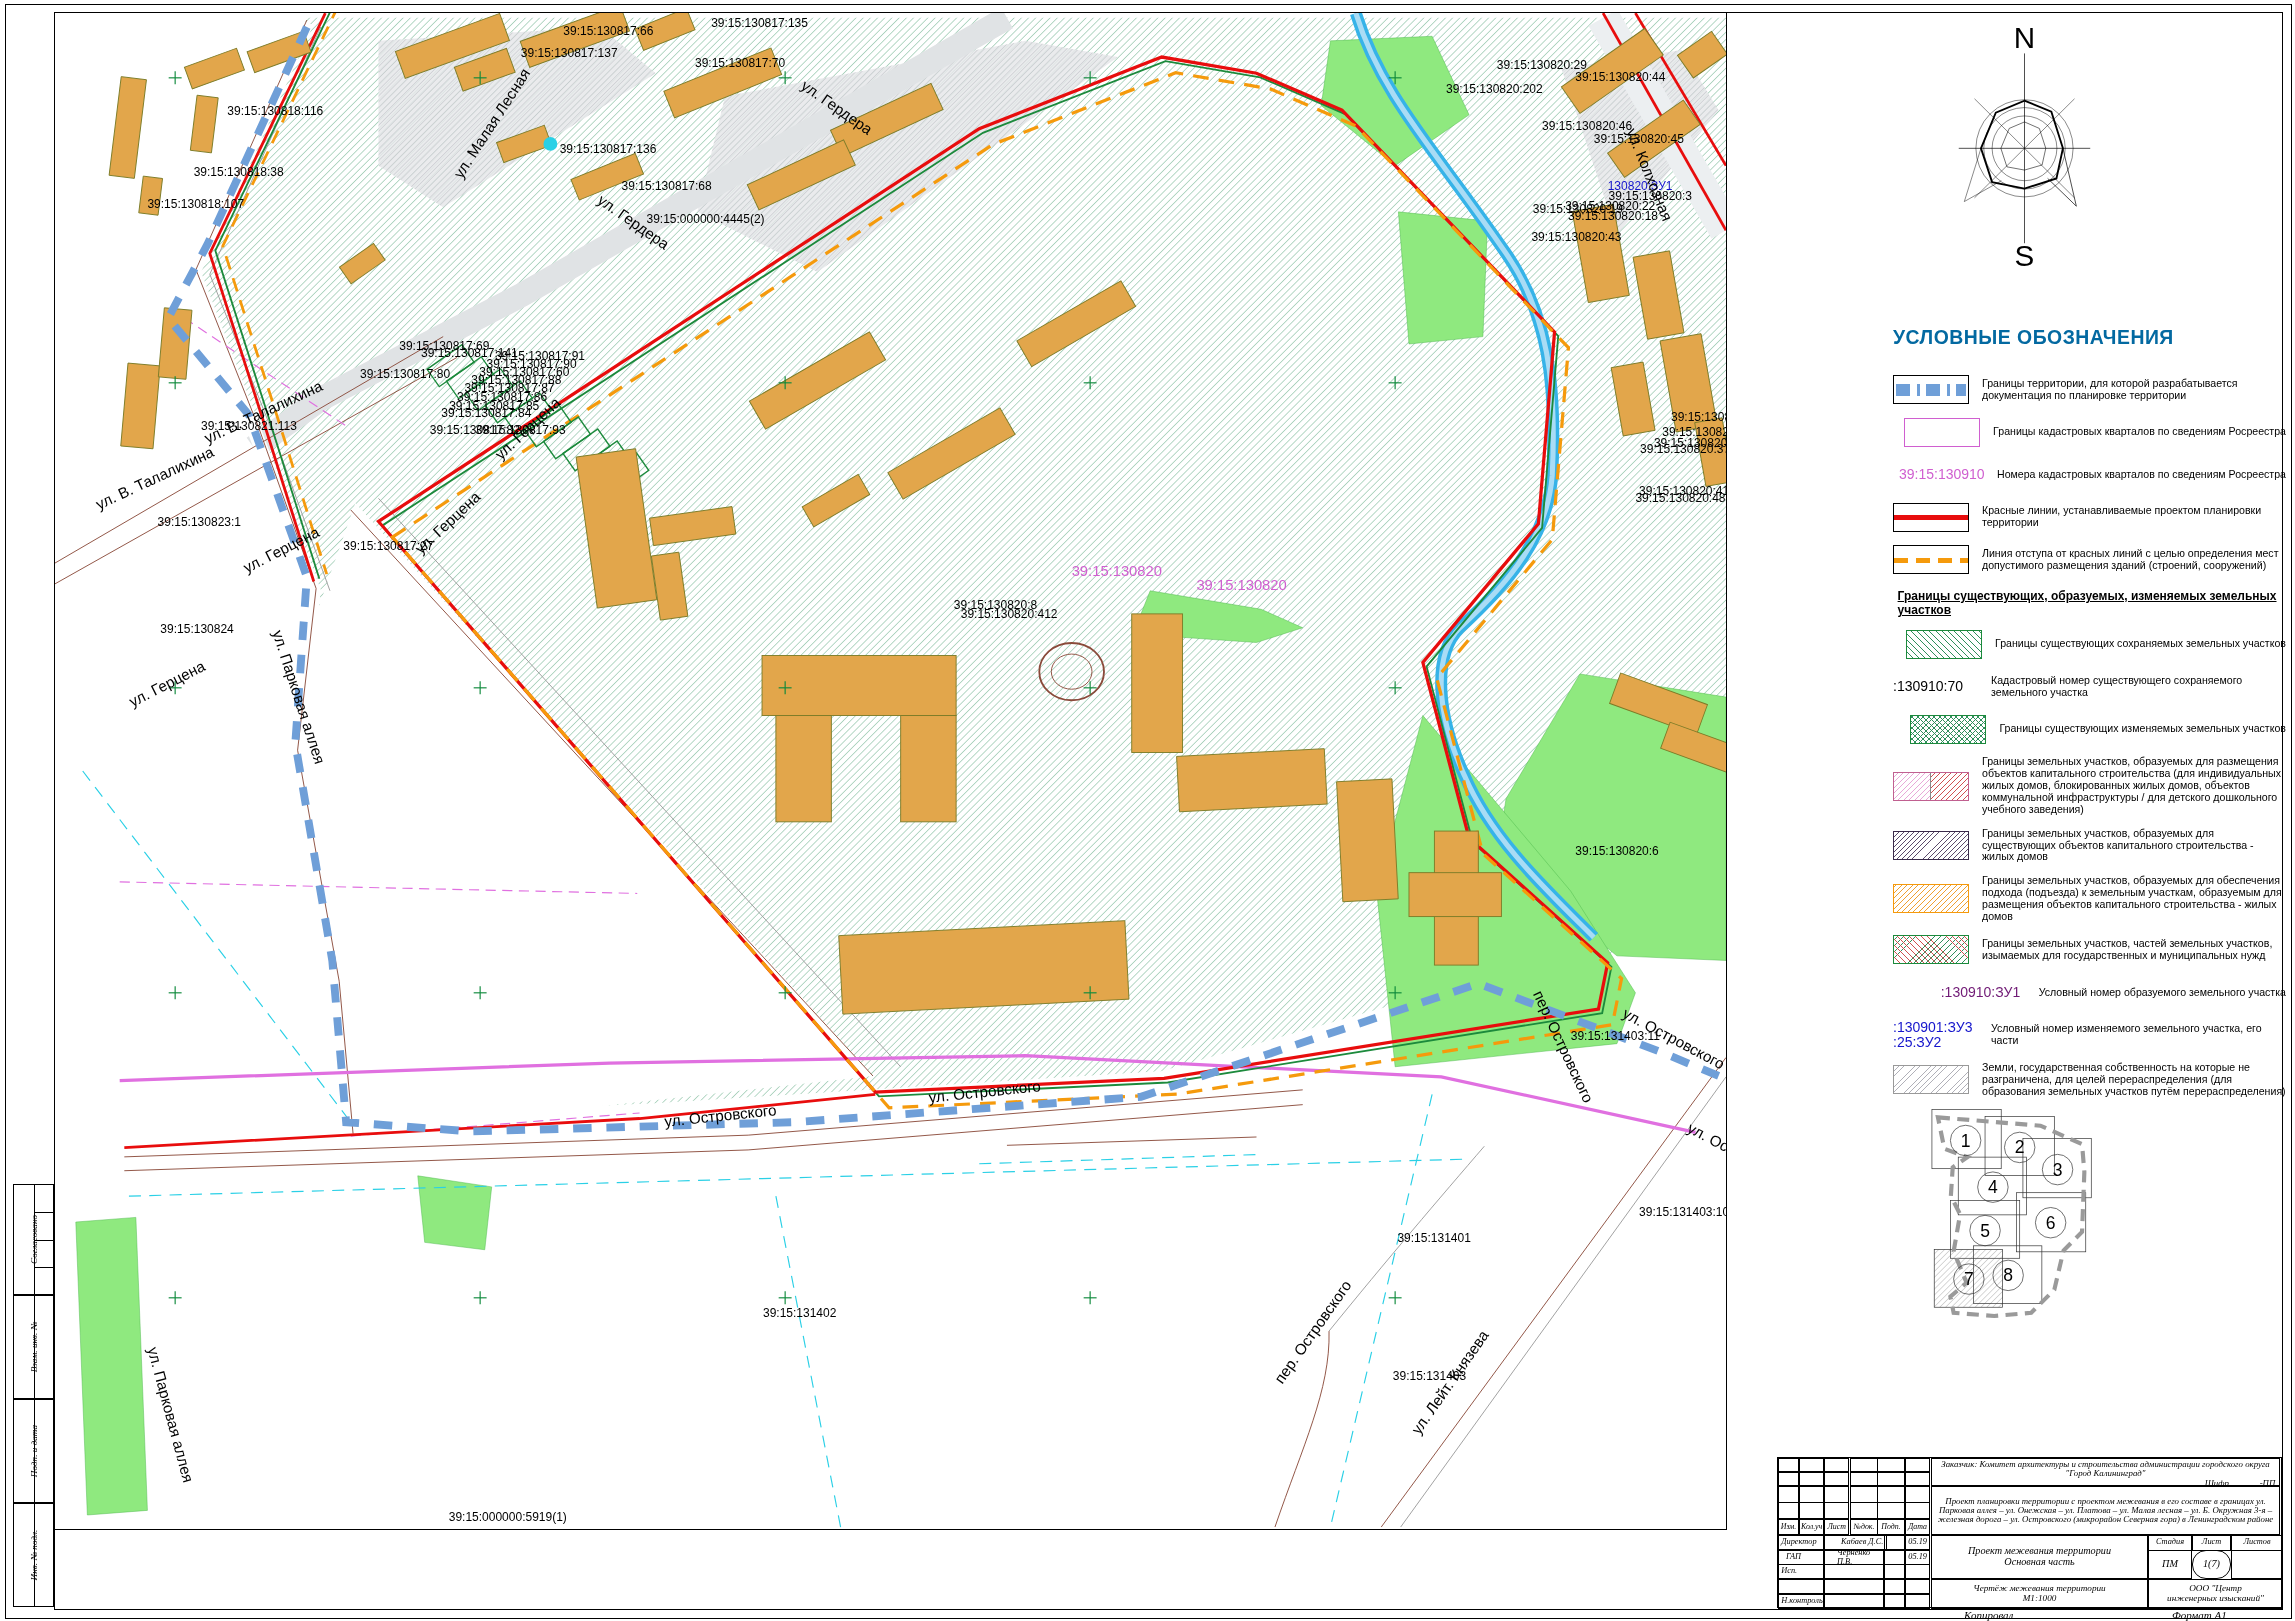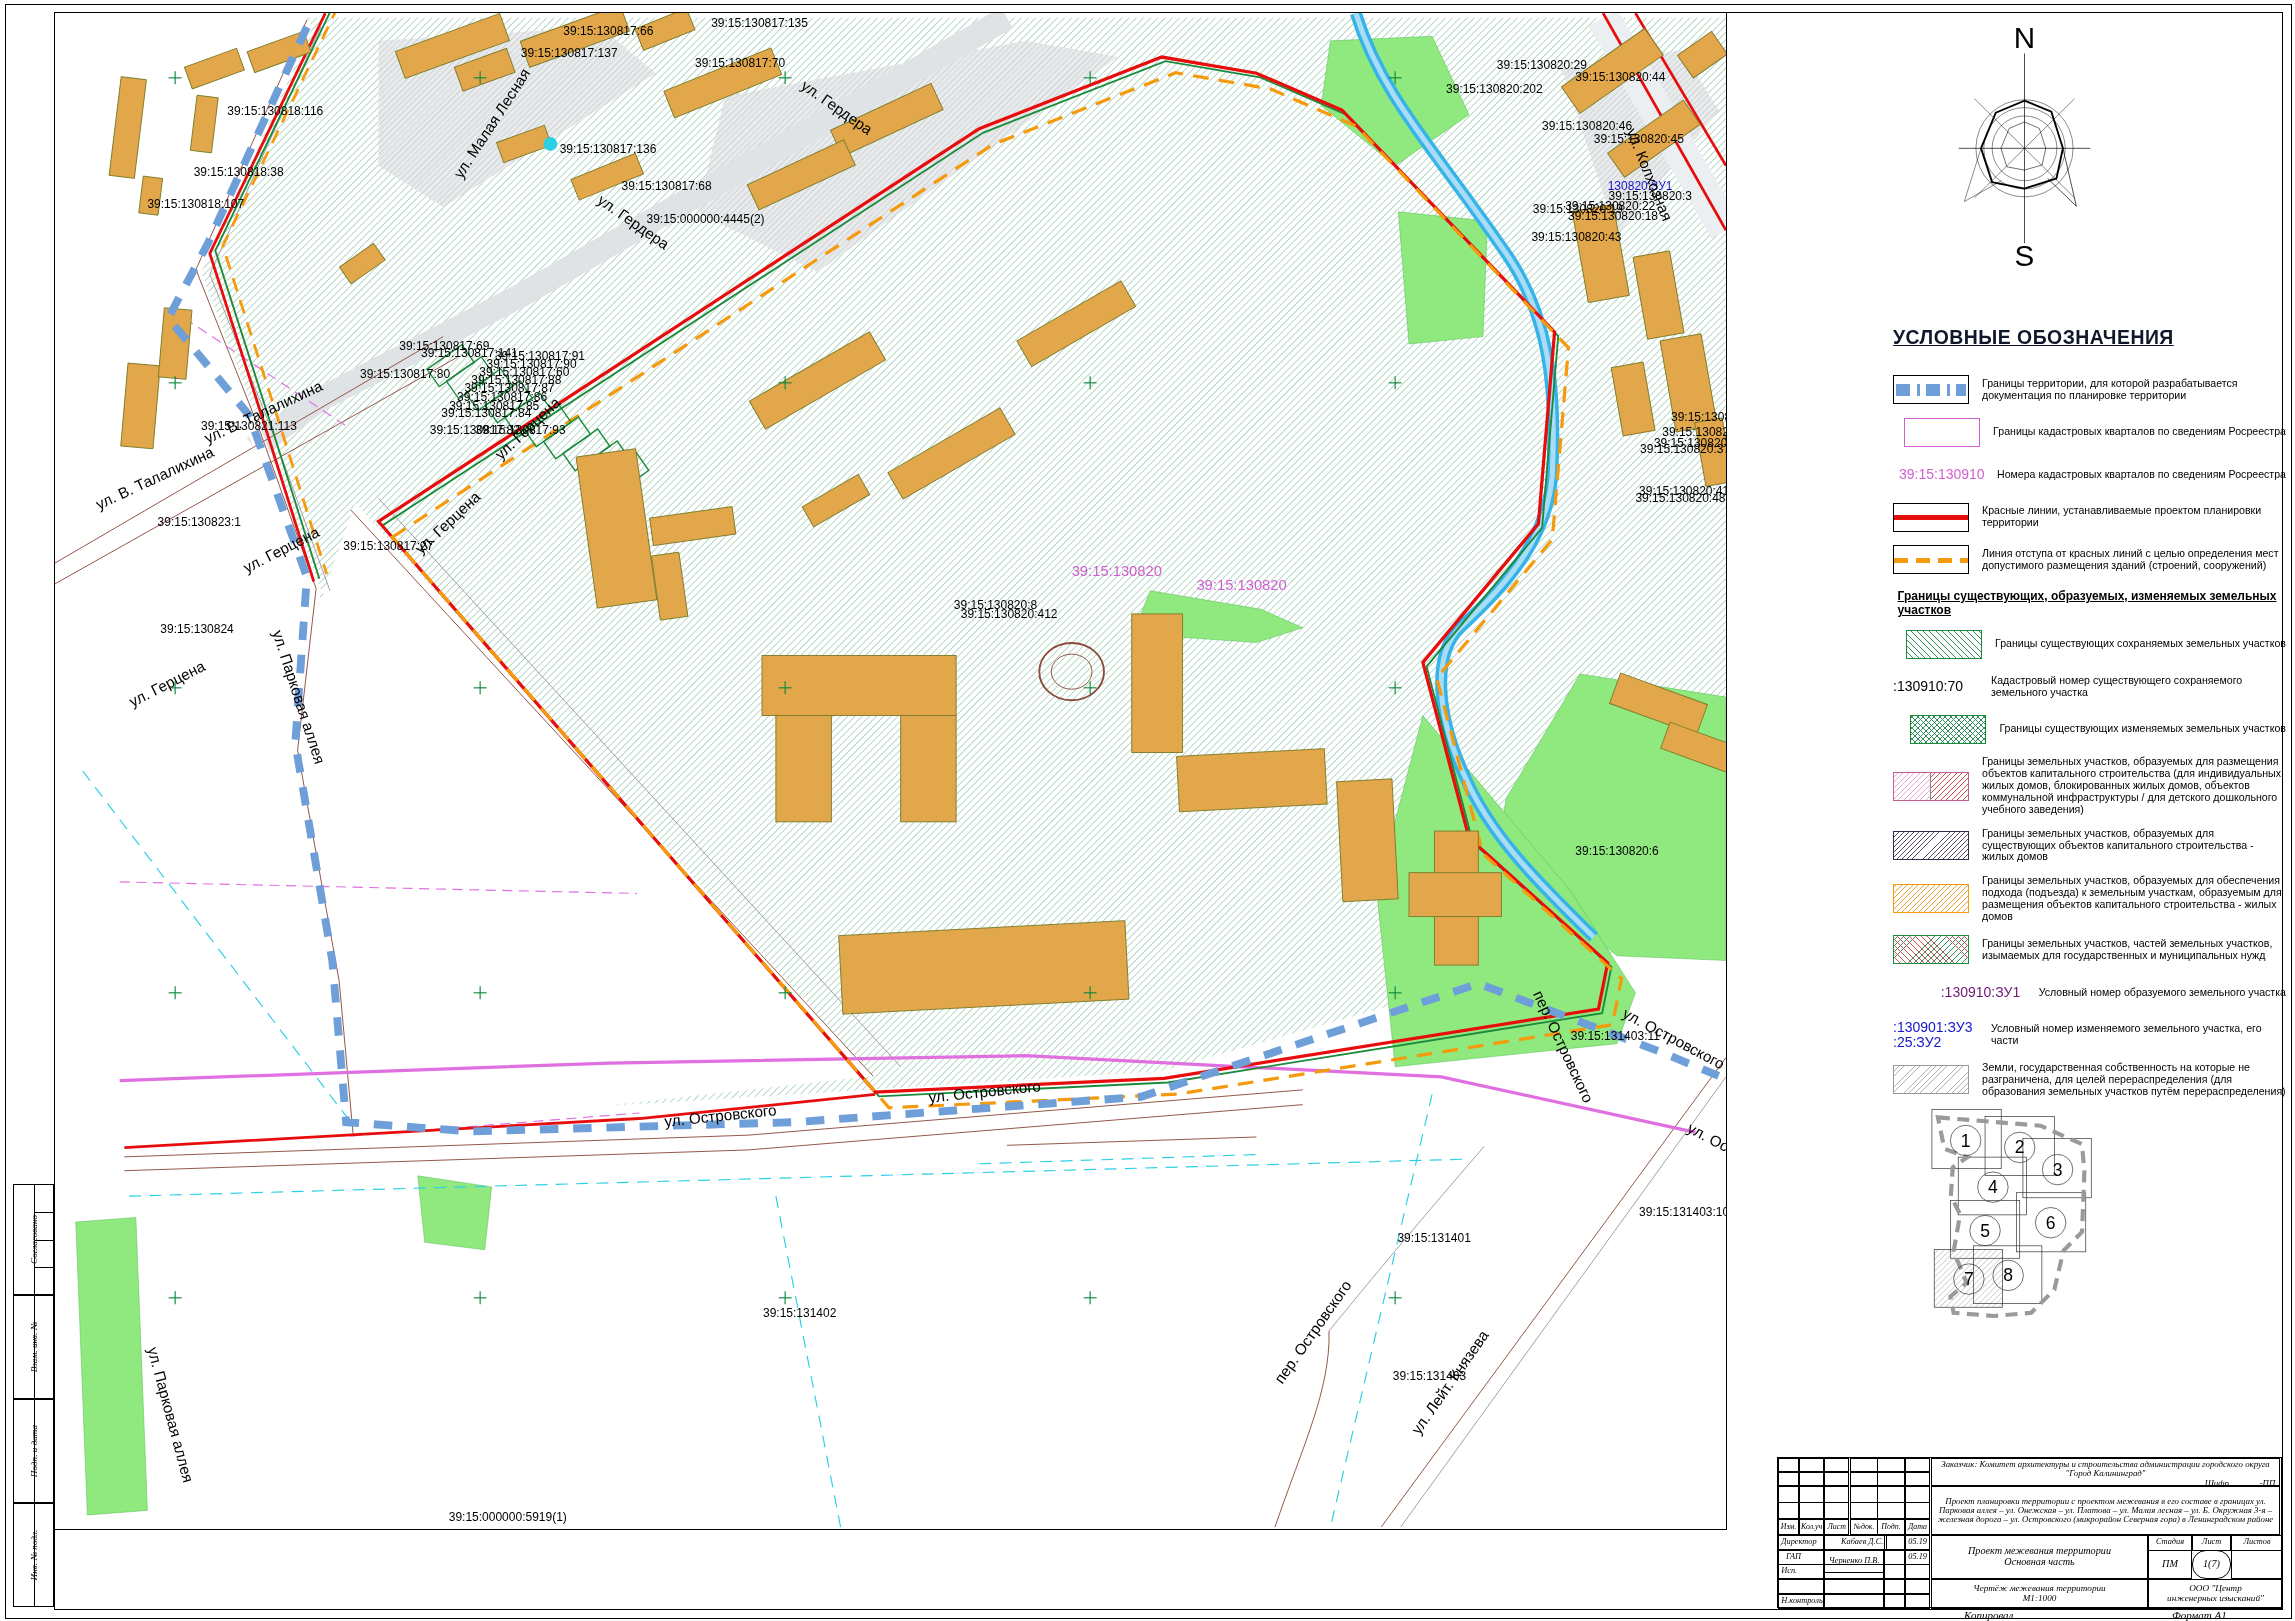--- a/index.html
+++ b/index.html
@@ -2,21 +2,21 @@
 <html style="font-size:7.4px"><head>
 <meta charset="utf-8">
 <style>
   html,body{margin:0;padding:0;background:#888;}
   .sheet{position:relative;width:2295px;height:1621px;background:#ffffff;font-family:"Liberation Sans",sans-serif;overflow:hidden;}
   .outer-border{position:absolute;left:4.6px;top:3.7px;width:2285px;height:1613px;border:0.9px solid #000;}
   .frame{position:absolute;left:54px;top:11.6px;width:2227px;height:1596px;border:1.4px solid #000;}
   .map-box{position:absolute;left:54px;top:11.6px;width:1671px;height:1516px;border:0.9px solid #000;overflow:hidden;background:#fff;}
   
   .legend{position:absolute;left:1893px;top:326px;width:393px;}
-  .legend-title{font-size:19.4px;font-weight:bold;letter-spacing:0.5px;text-decoration:underline;color:#0f172a;margin-bottom:25.4px;}
+  .legend-title{font-size:19.4px;font-weight:bold;letter-spacing:0.5px;color:#0369a1;margin-bottom:25.4px;}
   .lg-row{display:flex;align-items:center;margin-bottom:12px;min-height:30.5px;justify-content:flex-end;}
   .lg-sub{font-size:12px;font-weight:bold;text-decoration:underline;margin:14px 0 12px 4.6px;}
   .sw{width:76px;height:29px;flex:0 0 auto;position:relative;box-sizing:border-box;}
   .sw-blue{border:0.7px solid #000;}
   .sw-blue i{position:absolute;left:1.8px;right:1.8px;top:8.3px;height:12px;background:repeating-linear-gradient(90deg,#6f9fd8 0 14px,transparent 14px 21px,#6f9fd8 21px 24px,transparent 24px 30px);}
   .sw-mag{border:1.2px solid #d05fd0;}
   .sw-red{border:0.7px solid #000;}
   .sw-red i{position:absolute;left:0;right:0;top:11.6px;height:5.1px;background:#e80d0d;}
   .sw-odash{border:0.7px solid #000;}
   .sw-odash i{position:absolute;left:0;right:0;top:12px;height:4.6px;background:repeating-linear-gradient(90deg,#f59a0c 0 14px,transparent 14px 22px);}
@@ -479,21 +479,21 @@
       <div class="cell" style="left: 21px; top: 61px; width: 25.4px; height: 15.7px; font-size: 7.9px;">Кол.уч</div>
       <div class="cell" style="left: 46px; top: 61px; width: 25.4px; height: 15.7px; font-size: 7.9px;">Лист</div>
       <div class="cell" style="left: 72px; top: 61px; width: 28px; height: 15.7px; font-size: 7.9px;">№док.</div>
       <div class="cell" style="left: 99px; top: 61px; width: 28px; height: 15.7px; font-size: 7.9px;">Подп.</div>
       <div class="cell" style="left: 127px; top: 61px; width: 25.4px; height: 15.7px; font-size: 7.9px;">Дата</div>
       <div class="cell" style="left: 0px; top: 77px; width: 46px; height: 15px; font-size: 8.3px; justify-content: flex-start; padding-left: 2.3px; text-align: left;">Директор</div>
       <div class="cell" style="left: 46px; top: 77px; width: 63px; height: 15px; font-size: 8.3px; justify-content: flex-start; padding-left: 16px; text-align: left;">Кабаев Д.С.</div>
       <div class="cell" style="left: 106px; top: 77px; width: 21px; height: 15px; font-size: 8.3px; justify-content: flex-start; padding-left: 2.3px; text-align: left;"></div>
       <div class="cell" style="left: 127px; top: 77px; width: 25.4px; height: 15px; font-size: 8.3px; justify-content: flex-start; padding-left: 2.3px; text-align: left;">05.19</div>
       <div class="cell" style="left: 0px; top: 92px; width: 46px; height: 15px; font-size: 8.3px; justify-content: flex-start; padding-left: 7px; text-align: left;">ГАП</div>
-      <div class="cell" style="left: 46px; top: 92px; width: 60px; height: 23px; font-size: 8.3px; justify-content: flex-start; padding-left: 4px; text-align: left;">Черненко П.В.</div>
+      <div class="cell" style="left: 46px; top: 92px; width: 60px; height: 15px; font-size: 8.3px; justify-content: flex-start; padding-left: 12px; text-align: left;">Черненко П.В.</div>
       <div class="cell" style="left: 106px; top: 92px; width: 21px; height: 15px; font-size: 8.3px; justify-content: flex-start; padding-left: 2.3px; text-align: left;"></div>
       <div class="cell" style="left: 127px; top: 92px; width: 25.4px; height: 15px; font-size: 8.3px; justify-content: flex-start; padding-left: 2.3px; text-align: left;">05.19</div>
       <div class="cell" style="left: 0px; top: 106px; width: 46px; height: 15px; font-size: 8.3px; justify-content: flex-start; padding-left: 2.3px; text-align: left;">Исп.</div>
       <div class="cell" style="left: 46px; top: 106px; width: 60px; height: 15px; font-size: 8.3px; justify-content: flex-start; padding-left: 2.3px; text-align: left;"></div>
       <div class="cell" style="left: 106px; top: 106px; width: 21px; height: 15px; font-size: 8.3px; justify-content: flex-start; padding-left: 2.3px; text-align: left;"></div>
       <div class="cell" style="left: 127px; top: 106px; width: 25.4px; height: 15px; font-size: 8.3px; justify-content: flex-start; padding-left: 2.3px; text-align: left;"></div>
       <div class="cell" style="left: 0px; top: 121px; width: 46px; height: 15px; font-size: 8.3px; justify-content: flex-start; padding-left: 2.3px; text-align: left;"></div>
       <div class="cell" style="left: 46px; top: 121px; width: 60px; height: 15px; font-size: 8.3px; justify-content: flex-start; padding-left: 2.3px; text-align: left;"></div>
       <div class="cell" style="left: 106px; top: 121px; width: 21px; height: 15px; font-size: 8.3px; justify-content: flex-start; padding-left: 2.3px; text-align: left;"></div>
       <div class="cell" style="left: 127px; top: 121px; width: 25.4px; height: 15px; font-size: 8.3px; justify-content: flex-start; padding-left: 2.3px; text-align: left;"></div>

